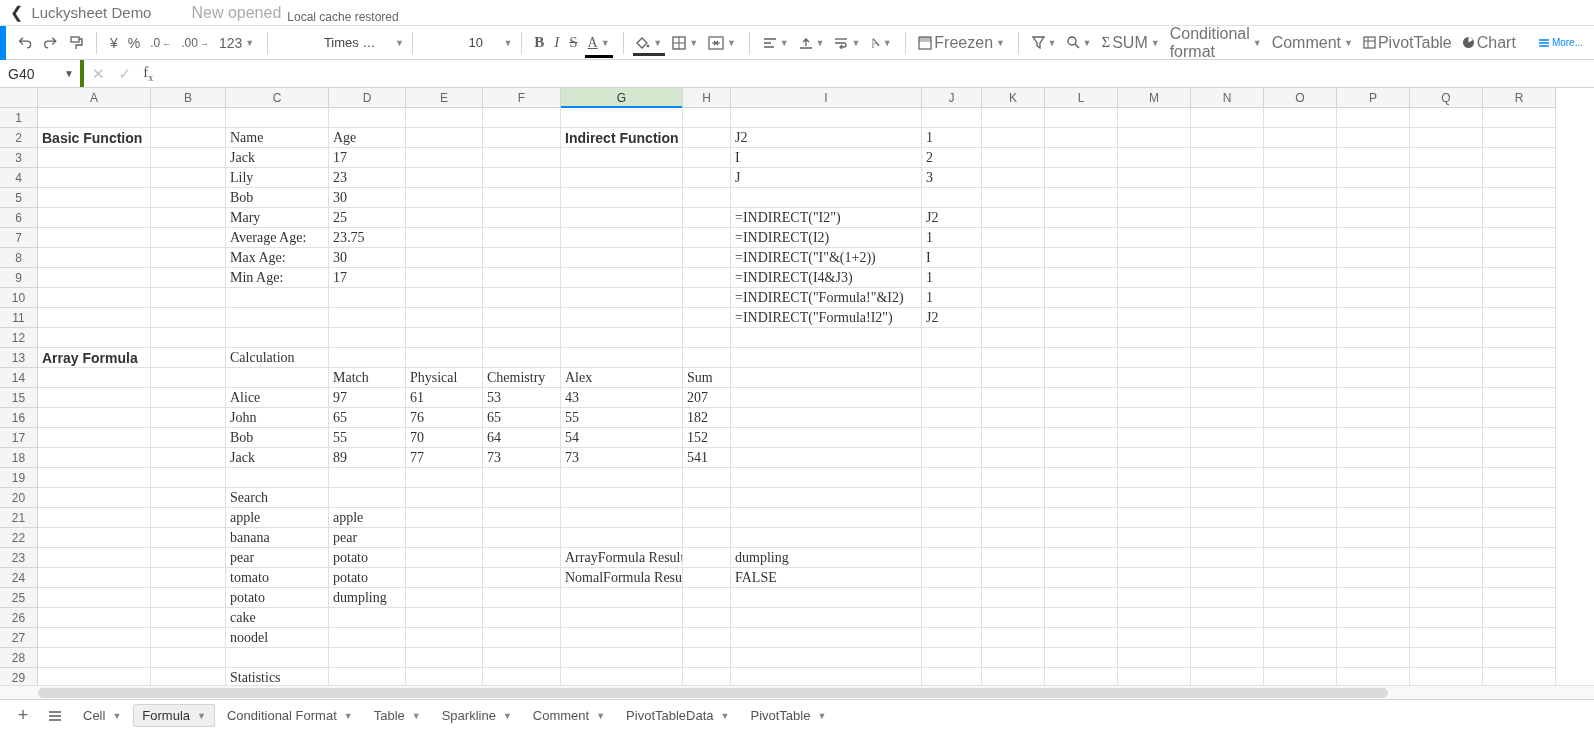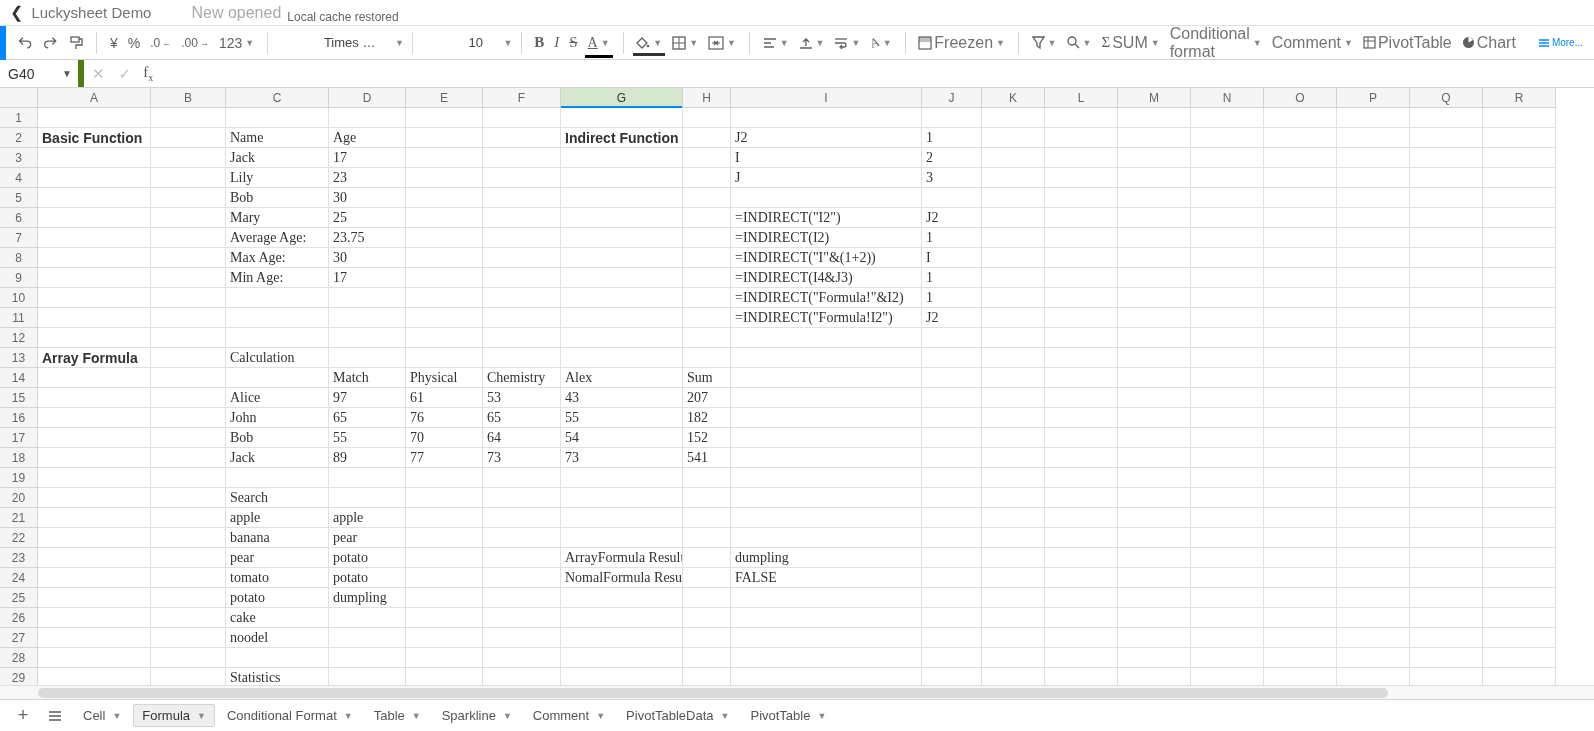--- a/index.html
+++ b/index.html
@@ -21,21 +21,21 @@
   .tb-select .caret { position:absolute; right:0; }
   .font-name { width:66px; white-space:nowrap; overflow:hidden; text-overflow:ellipsis; }
   .font-size { width:30px; }
   .accent-line { position:absolute; bottom:-3px; left:2px; right:2px; height:3px; background:#000; }
   .color-btn { position:relative; }
   .dark-fill { position:absolute; bottom:-3px; left:2px; right:2px; height:3px; background:#333; }
   .tb-text { font-size:16px; color:#737373; }
   .more-link { color:#0188fb; font-size:10px; cursor:pointer; }
   
   .fx-bar { display:flex; align-items:center; height:28px; border-bottom:1px solid #d4d4d4; }
-  .cell-name { width:84px; height:100%; display:flex; align-items:center; justify-content:space-between; padding:0 6px 0 8px; font-size:14px; color:#333; border-right:6px solid #4d7c0f; }
+  .cell-name { width:84px; height:100%; display:flex; align-items:center; justify-content:space-between; padding:0 6px 0 8px; font-size:14px; color:#333; border-right:4px solid #4d7c0f; }
   .cell-name .caret { color:#555; font-size:10px; }
   .fx-cancel { color:#c0c0c0; padding:0 8px; font-size:15px; cursor:pointer; }
   .fx-accept { color:#c0c0c0; padding:0 6px; font-size:15px; cursor:pointer; }
   .fx-icon { font-family:'Times New Roman',serif; font-size:15px; padding:0 6px; color:#555; }
   .fx-input { flex:1; border:none; outline:none; font-size:13px; padding:0 4px; height:100%; }
   
   .grid-wrap { flex:1; position:relative; overflow:hidden; }
   .grid { display:grid; font-family:'Times New Roman',serif; font-size:13px; color:#333; }
   .hdr, .rowhdr, .corner { background:#f5f5f5; border-right:1px solid #d4d4d4; border-bottom:1px solid #d4d4d4; display:flex; align-items:center; justify-content:center; font-family:Arial,sans-serif; font-size:12px; color:#666; }
   .hdr.sel { background:#d5e8cf; color:#333; position:relative; }

